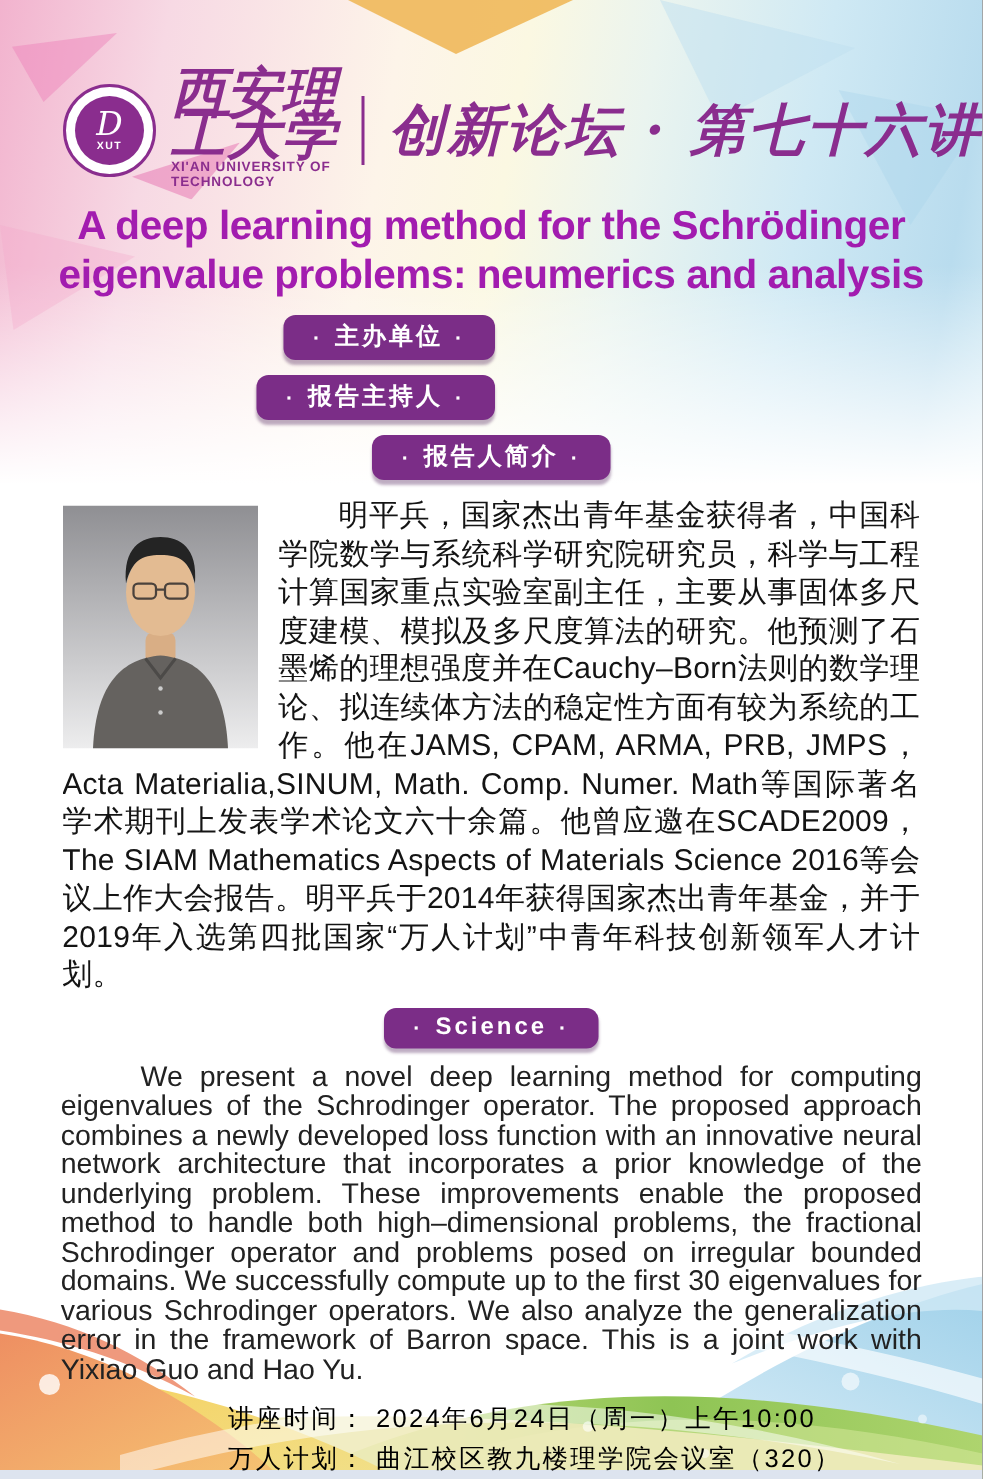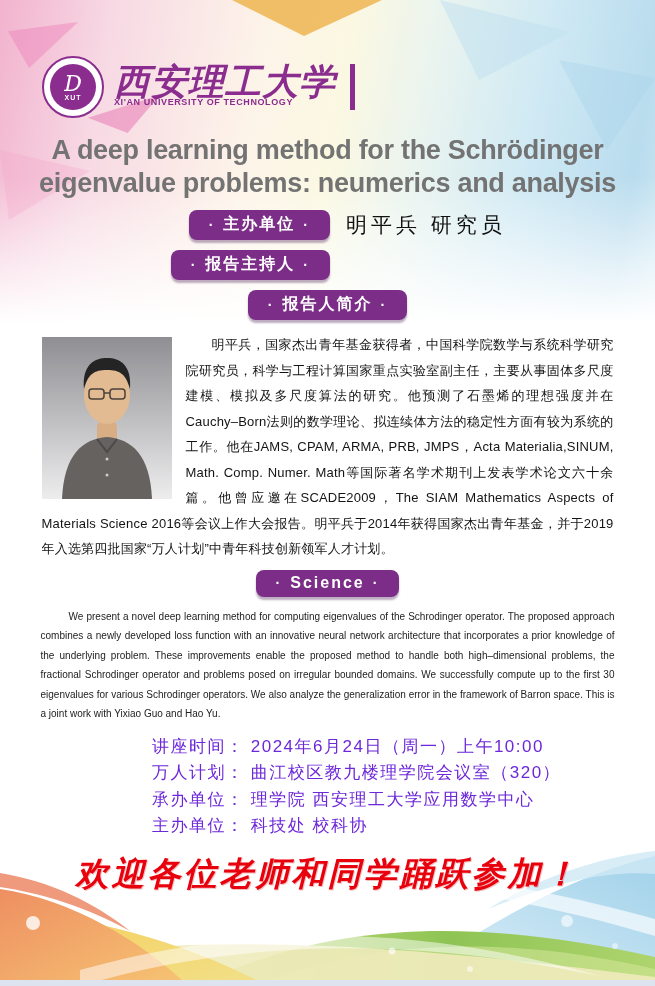--- a/index.html
+++ b/index.html
@@ -46,44 +46,44 @@
   .logo-d { font-family:"DejaVu Serif", serif; font-style:italic; font-size:22px; line-height:20px; }
   .logo-abbr { font-size:7px; font-weight:bold; letter-spacing:1px; }
   .calligraphy { font-family:"DejaVu Serif", serif; font-style:italic; font-weight:bold; }
   .univ { margin-left:10px; }
   .univ-cn { font-size:36px; line-height:28px; color:#8a2d8e; letter-spacing:1px; }
   .univ-en { font-size:9px; font-weight:bold; color:#8a2d8e; letter-spacing:.6px; margin-top:2px; }
   .hdr-divider { width:5px; height:46px; background:#8a2d8e; margin:0 16px 0 14px; }
   .forum { font-size:37px; color:#8a2d8e; letter-spacing:2px; white-space:nowrap; }
 
   .title { margin-top:14px; text-align:center; font-size:27px; line-height:33px;
-    font-weight:800; color:#737373; letter-spacing:-.3px; }
+    font-weight:800; color:#a21caf; letter-spacing:-.3px; }
 
   .speakers { margin-top:10px; }
   .speaker-row { display:flex; align-items:center; margin-bottom:10px; }
   .badge-col { width:330px; display:flex; justify-content:flex-end; }
   .name-col { flex:1; padding-left:16px; font-size:21px; letter-spacing:4px; color:#111;
     font-weight:500; }
   .badge { background:#7b2d87; color:#fff; font-weight:bold; font-size:16px;
     border-radius:8px; padding:4px 12px 5px; letter-spacing:2px; white-space:nowrap;
     box-shadow:0 3px 2px rgba(70,20,80,.35); display:inline-flex; align-items:center; }
   .badge .dot { font-size:14px; margin:0 8px; }
   .center-row { display:flex; justify-content:center; margin-top:8px; }
 
   .bio { width:572px; margin:12px auto 0; overflow:hidden; }
   .photo { float:left; width:130px; height:162px; margin:5px 14px 4px 0; }
   .photo svg { display:block; width:100%; height:100%; }
-  .bio-text { font-size:13px; line-height:25.5px; text-align:justify; text-indent:2em;
+  .bio-text { font-size:20px; line-height:25.5px; text-align:justify; text-indent:2em;
     color:#141414; letter-spacing:.2px; }
 
-  .abstract-text { width:574px; margin:10px auto 0; font-size:10px; line-height:19.5px;
+  .abstract-text { width:574px; margin:10px auto 0; font-size:19px; line-height:19.5px;
     text-align:justify; text-indent:2.8em; color:#222; }
 
   .details { margin:10px 0 0 152px; }
-  .detail-row { font-size:17px; line-height:26.5px; letter-spacing:1.5px; color:#6d28d9; }
+  .detail-row { font-size:17px; line-height:26.5px; letter-spacing:1.5px; color:#000000; }
   .detail-label { font-weight:500; }
 
   .welcome { margin-top:12px; text-align:center; font-size:33px; color:#e8000d;
     letter-spacing:3px; text-shadow:1px 1px 0 rgba(200,0,0,.25); }
 </style>
 </head>
 <body>
 
 <div class="poster">
 
@@ -144,37 +144,37 @@
         <div class="logo-core">
           <span class="logo-d">D</span>
           <span class="logo-abbr">XUT</span>
         </div>
       </div>
       <div class="univ">
         <div class="univ-cn calligraphy">西安理工大学</div>
         <div class="univ-en">XI'AN UNIVERSITY OF TECHNOLOGY</div>
       </div>
       <div class="hdr-divider"></div>
+      <div class="forum calligraphy">创新论坛 · 第七十六讲</div>
     </div>
 
     <div class="title">
       <div>A deep learning method for the Schrödinger</div>
       <div>eigenvalue problems: neumerics and analysis</div>
     </div>
 
     <div class="speakers">
       <div class="speaker-row">
         <div class="badge-col">
           <span class="badge">
             <span class="dot">·</span>
             <span>主办单位</span>
             <span class="dot">·</span>
           </span>
         </div>
-        <div class="name-col">明平兵 研究员</div>
       </div>
       <div class="speaker-row">
         <div class="badge-col">
           <span class="badge">
             <span class="dot">·</span>
             <span>报告主持人</span>
             <span class="dot">·</span>
           </span>
         </div>
       </div>

